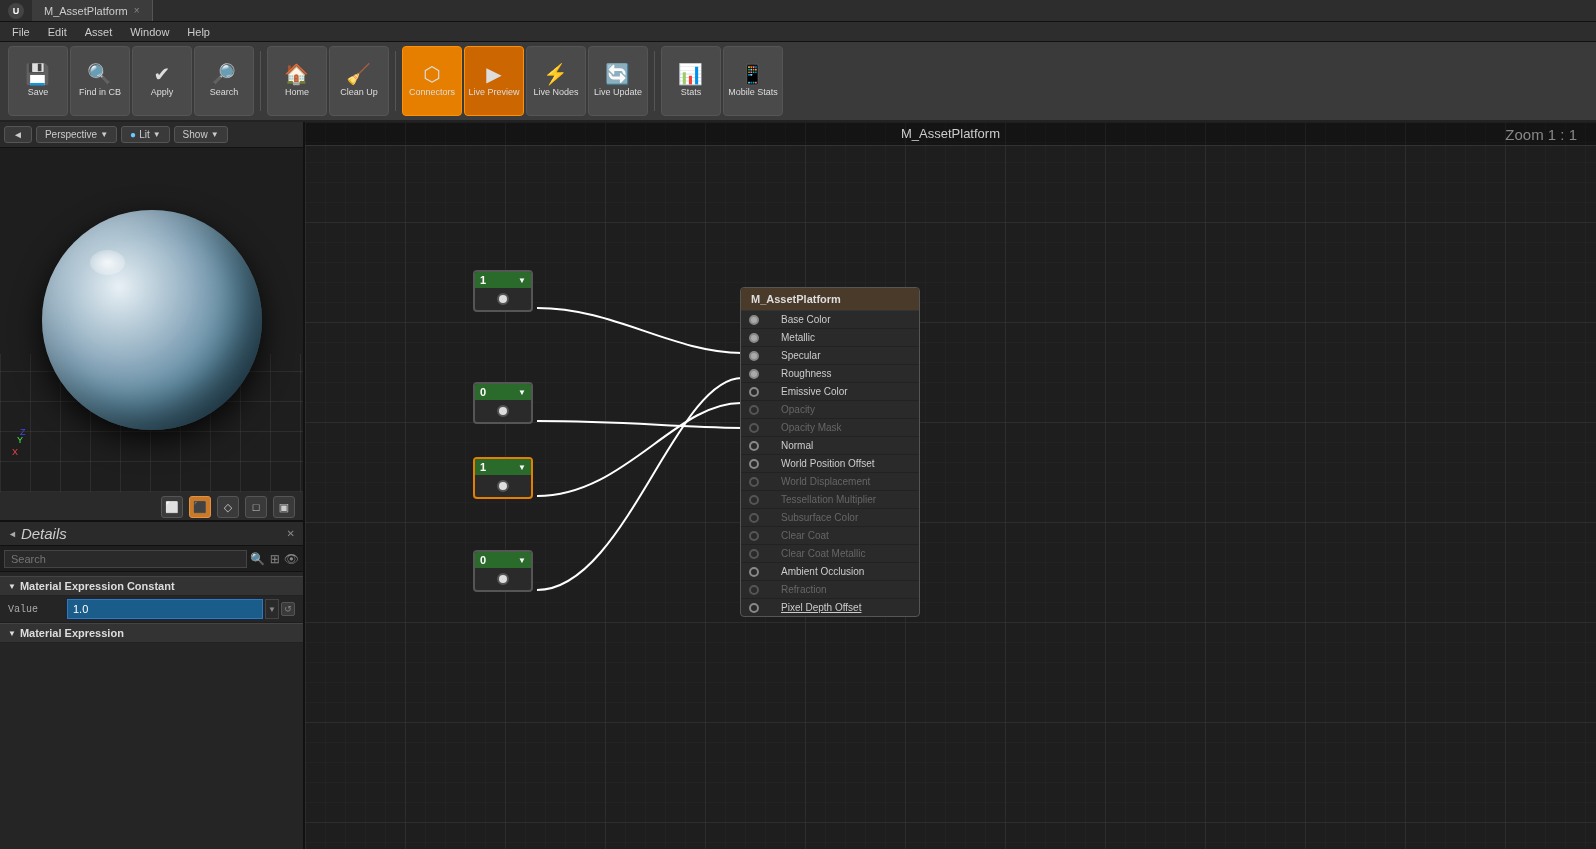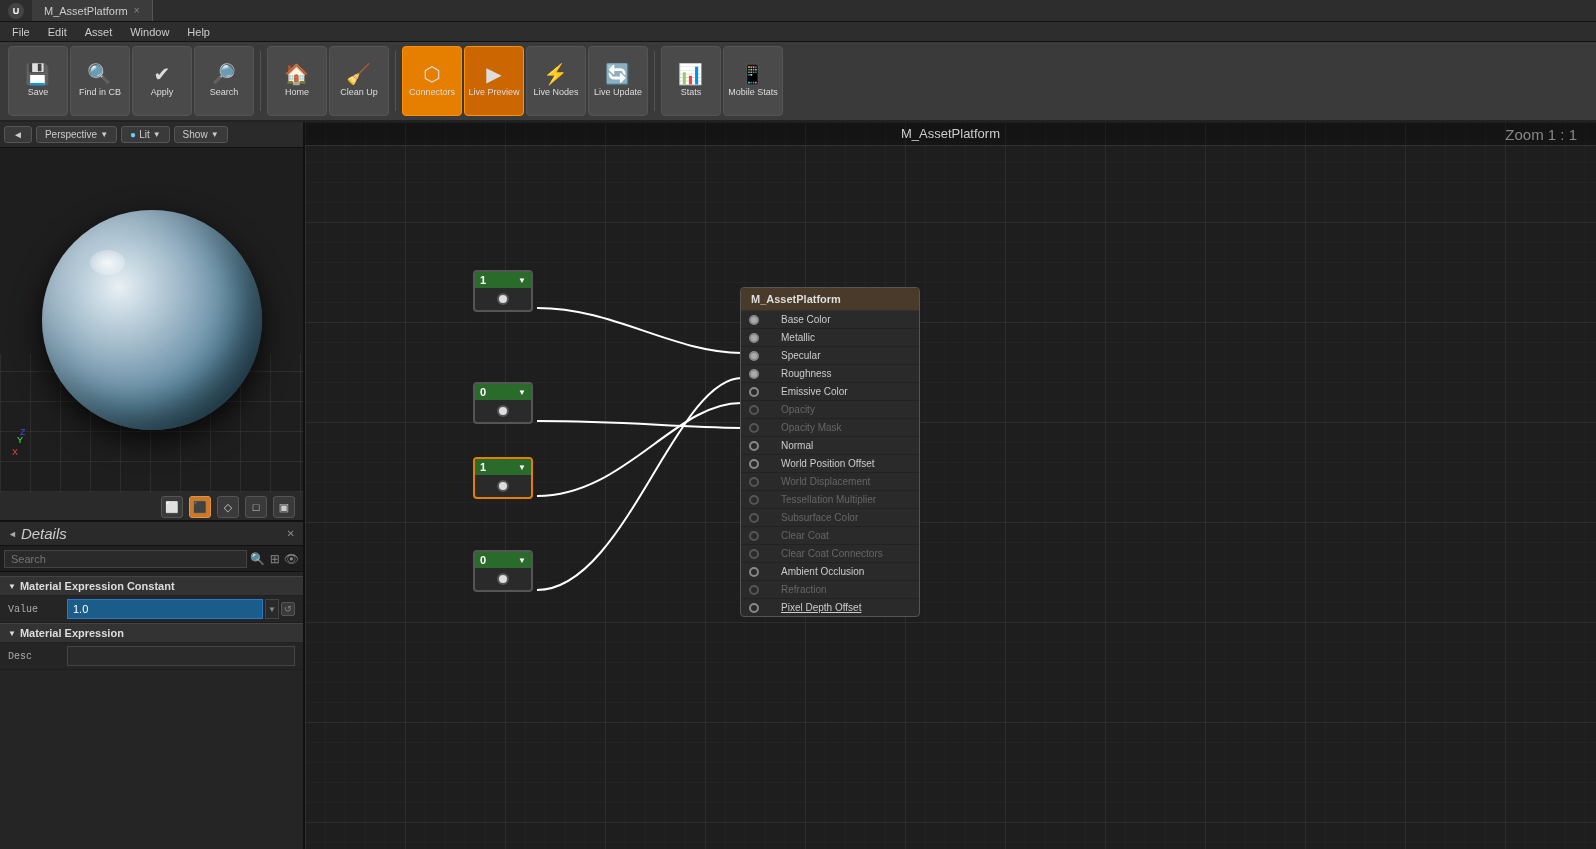--- a/index.html
+++ b/index.html
@@ -638,26 +638,20 @@
           <div class="prop-value-box">
             <input type="text" class="prop-input" value="1.0" style="">
             <div class="prop-arrow">▼</div>
             <div class="prop-reset">↺</div>
           </div>
         </div>
         <div class="section-header">
           <span class="tri">▼</span>
           <span>Material Expression</span>
         </div>
-        <div class="property-row">
-          <span class="prop-label">Desc</span>
-          <div class="prop-value-box">
-            <input type="text" class="prop-input-plain" value="" style="">
-          </div>
-        </div>
       </div>
     </div>
   </div>
 
   <div id="node-editor">
 
     <div id="editor-header">
       <span id="editor-title">M_AssetPlatform</span>
       <span id="zoom-level">Zoom 1 : 1</span>
     </div>
@@ -763,21 +757,21 @@
       <div class="mat-pin-row">
         <div class="pin-dot dim"></div>
         <span class="pin-label dim">Subsurface Color</span>
       </div>
       <div class="mat-pin-row">
         <div class="pin-dot dim"></div>
         <span class="pin-label dim">Clear Coat</span>
       </div>
       <div class="mat-pin-row">
         <div class="pin-dot dim"></div>
-        <span class="pin-label dim">Clear Coat Connectors</span>
+        <span class="pin-label dim">Clear Coat Metallic</span>
       </div>
       <div class="mat-pin-row">
         <div class="pin-dot hollow"></div>
         <span class="pin-label">Ambient Occlusion</span>
       </div>
       <div class="mat-pin-row">
         <div class="pin-dot dim"></div>
         <span class="pin-label dim">Refraction</span>
       </div>
       <div class="mat-pin-row">

